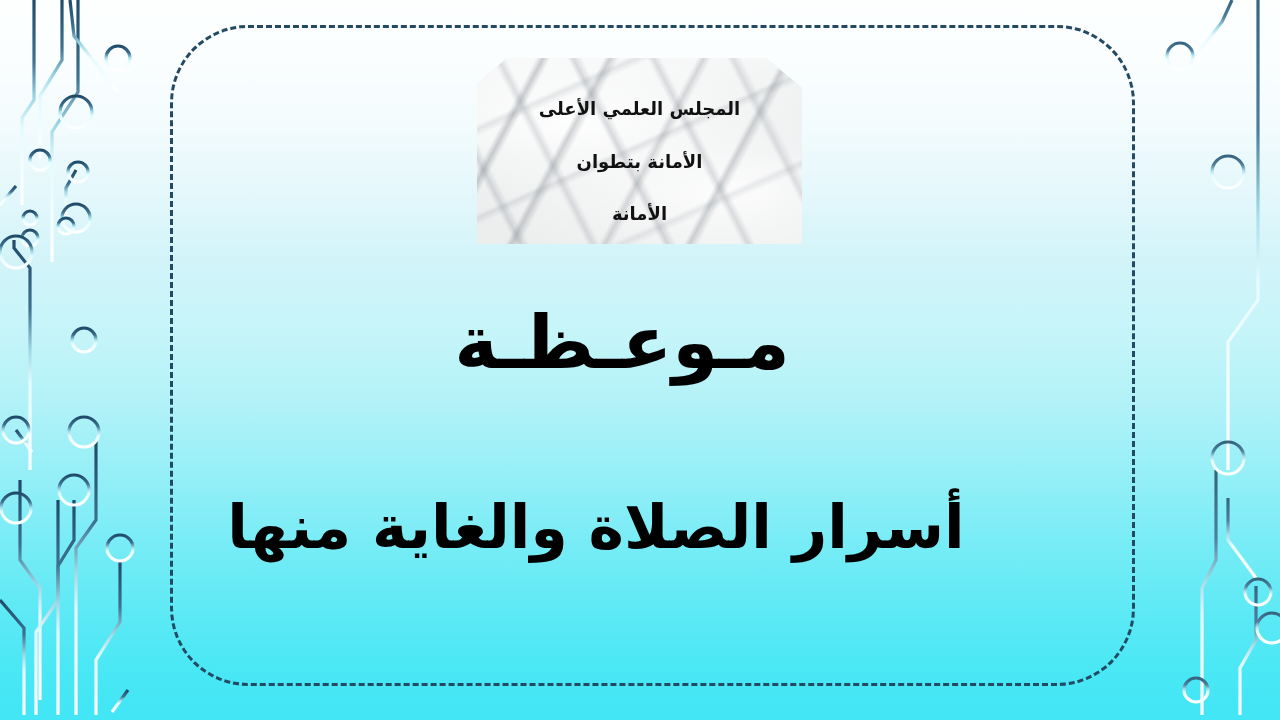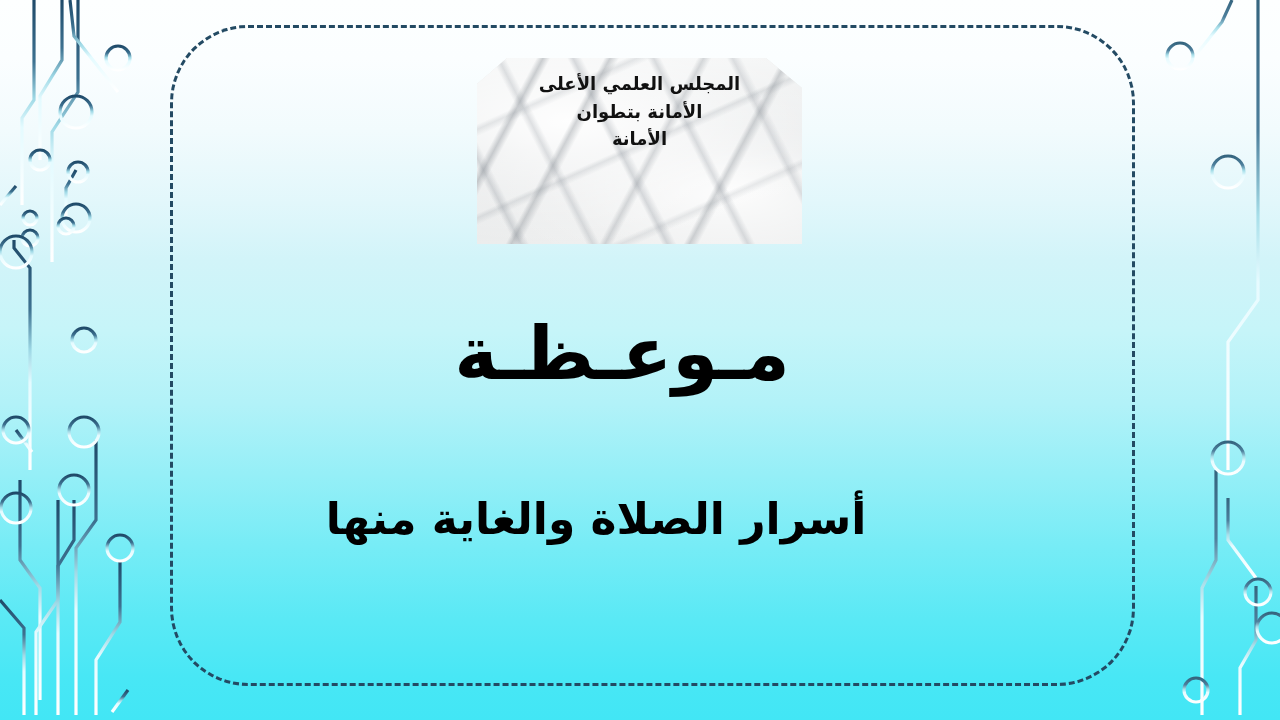--- a/index.html
+++ b/index.html
@@ -74,44 +74,44 @@
       linear-gradient(to bottom, #f4f5f5 0%, #e4e6e7 50%, #eceded 100%);
   }
 
   .plaque-line {
     font-size: 18px;
     font-weight: 700;
     line-height: 1.53;
     color: #111111;
     letter-spacing: 0;
     white-space: nowrap;
+    margin-top: 25px;
   }
 
   
   .title {
     position: absolute;
     left: 0;
     top: 305px;
     width: 1244px;
     text-align: center;
     font-size: 74px;
     font-weight: 700;
     line-height: 1.0;
     color: #000000;
     white-space: nowrap;
-    margin-top: 11px;
   }
 
   .subtitle {
     position: absolute;
     left: 0;
     top: 495px;
     width: 1192px;
     text-align: center;
-    font-size: 44px;
+    font-size: 60px;
     font-weight: 700;
     line-height: 1.08;
     color: #000000;
     white-space: nowrap;
   }
 </style>
 </head>
 <body>
 
 <div class="slide">

